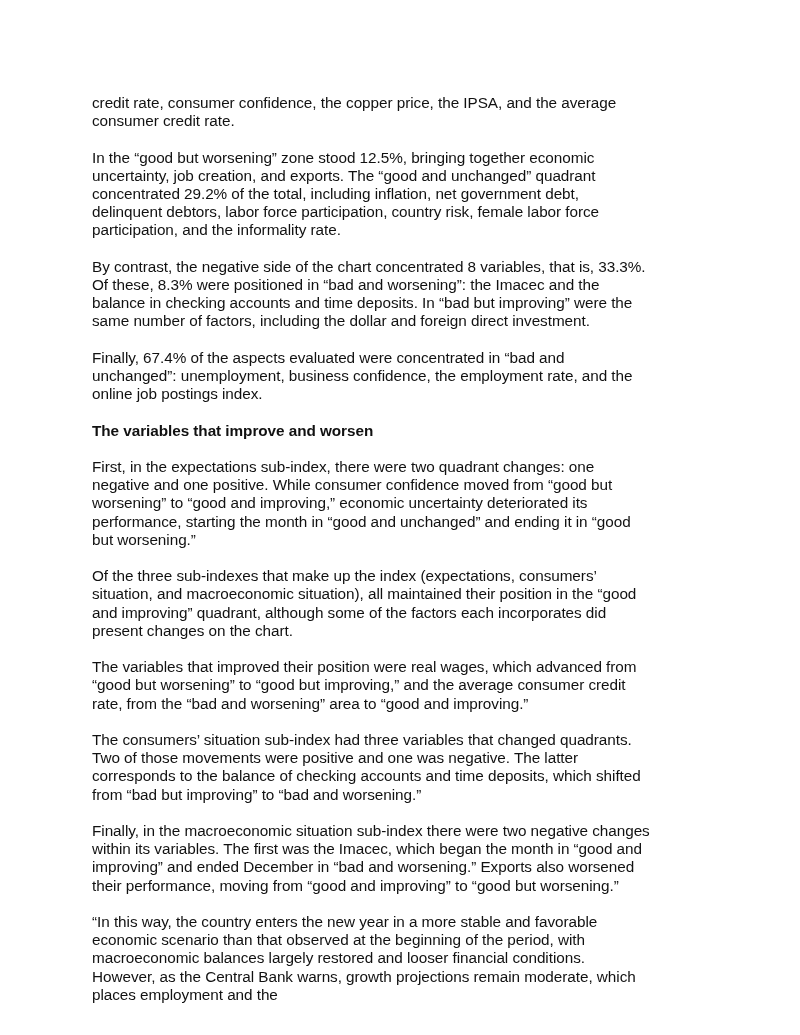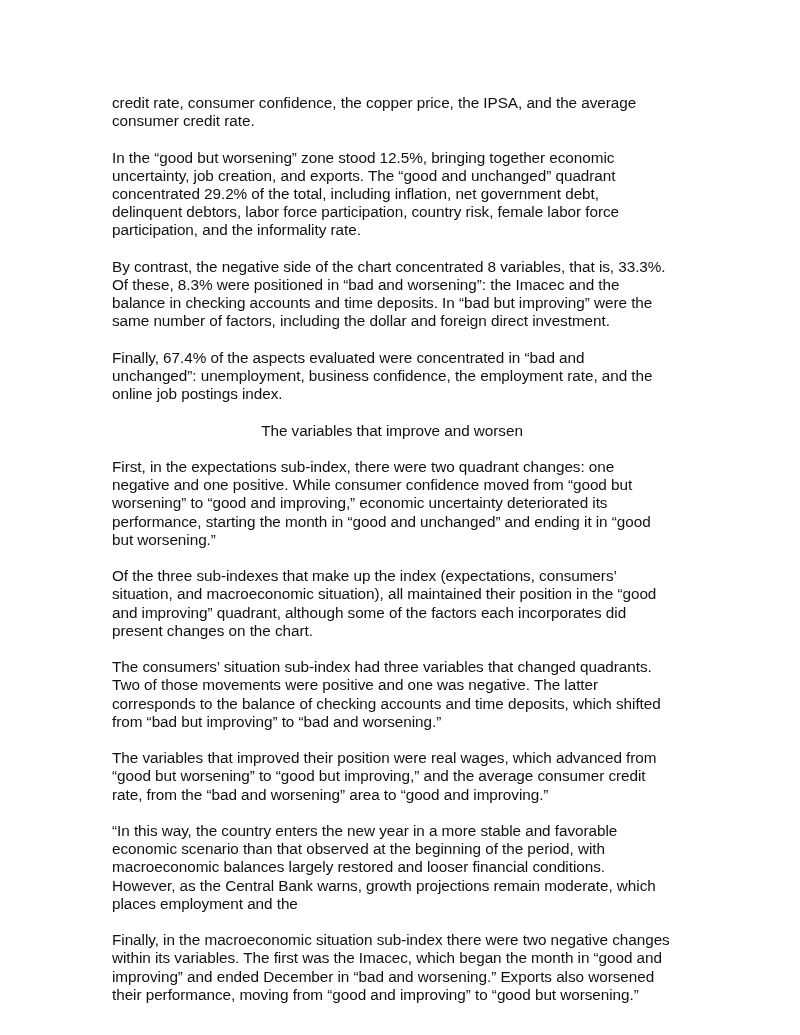--- a/index.html
+++ b/index.html
@@ -1,40 +1,40 @@
 <!DOCTYPE html>
 <html><head>
 <meta charset="utf-8">
 <style>
   html, body { margin: 0; padding: 0; background: #ffffff; }
   body { width: 800px; height: 1035px; overflow: hidden; position: relative; }
   .page {
     position: absolute;
-    left: 112px;
+    left: 92px;
     top: 94px;
     width: 560px;
     font-family: "Liberation Sans", sans-serif;
     font-size: 15.3px;
     line-height: 18.2px;
     color: #111111;
     letter-spacing: -0.05px;
   }
   .para { margin: 0 0 18.2px 0; }
-  .heading { margin: 0 0 18.2px 0; font-weight: normal; text-align: center; }
+  .heading { margin: 0 0 18.2px 0; font-weight: bold; }
 </style>
 </head>
 <body>
 
 <div class="page">
   <p class="para">credit rate, consumer confidence, the copper price, the IPSA, and the average consumer credit rate.</p>
   <p class="para">In the “good but worsening” zone stood 12.5%, bringing together economic uncertainty, job creation, and exports. The “good and unchanged” quadrant concentrated 29.2% of the total, including inflation, net government debt, delinquent debtors, labor force participation, country risk, female labor force participation, and the informality rate.</p>
   <p class="para">By contrast, the negative side of the chart concentrated 8 variables, that is, 33.3%. Of these, 8.3% were positioned in “bad and worsening”: the Imacec and the balance in checking accounts and time deposits. In “bad but improving” were the same number of factors, including the dollar and foreign direct investment.</p>
   <p class="para">Finally, 67.4% of the aspects evaluated were concentrated in “bad and unchanged”: unemployment, business confidence, the employment rate, and the online job postings index.</p>
 
   <p class="heading">The variables that improve and worsen</p>
 
   <p class="para">First, in the expectations sub-index, there were two quadrant changes: one negative and one positive. While consumer confidence moved from “good but worsening” to “good and improving,” economic uncertainty deteriorated its performance, starting the month in “good and unchanged” and ending it in “good but worsening.”</p>
   <p class="para">Of the three sub-indexes that make up the index (expectations, consumers’ situation, and macroeconomic situation), all maintained their position in the “good and improving” quadrant, although some of the factors each incorporates did present changes on the chart.</p>
+  <p class="para">The variables that improved their position were real wages, which advanced from “good but worsening” to “good but improving,” and the average consumer credit rate, from the “bad and worsening” area to “good and improving.”</p>
   <p class="para">The consumers’ situation sub-index had three variables that changed quadrants. Two of those movements were positive and one was negative. The latter corresponds to the balance of checking accounts and time deposits, which shifted from “bad but improving” to “bad and worsening.”</p>
-  <p class="para">The variables that improved their position were real wages, which advanced from “good but worsening” to “good but improving,” and the average consumer credit rate, from the “bad and worsening” area to “good and improving.”</p>
+  <p class="para">Finally, in the macroeconomic situation sub-index there were two negative changes within its variables. The first was the Imacec, which began the month in “good and improving” and ended December in “bad and worsening.” Exports also worsened their performance, moving from “good and improving” to “good but worsening.”</p>
   <p class="para">“In this way, the country enters the new year in a more stable and favorable economic scenario than that observed at the beginning of the period, with macroeconomic balances largely restored and looser financial conditions. However, as the Central Bank warns, growth projections remain moderate, which places employment and the</p>
-  <p class="para">Finally, in the macroeconomic situation sub-index there were two negative changes within its variables. The first was the Imacec, which began the month in “good and improving” and ended December in “bad and worsening.” Exports also worsened their performance, moving from “good and improving” to “good but worsening.”</p>
 </div>
 
 </body></html>

